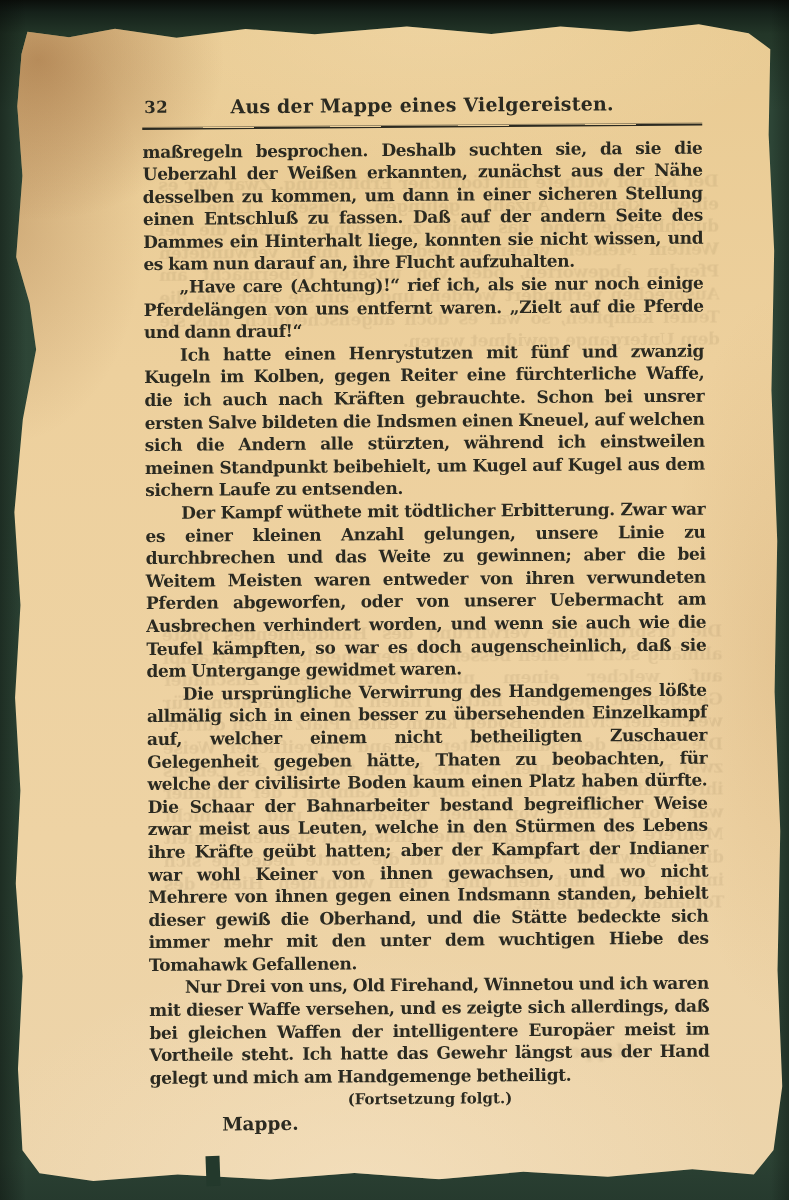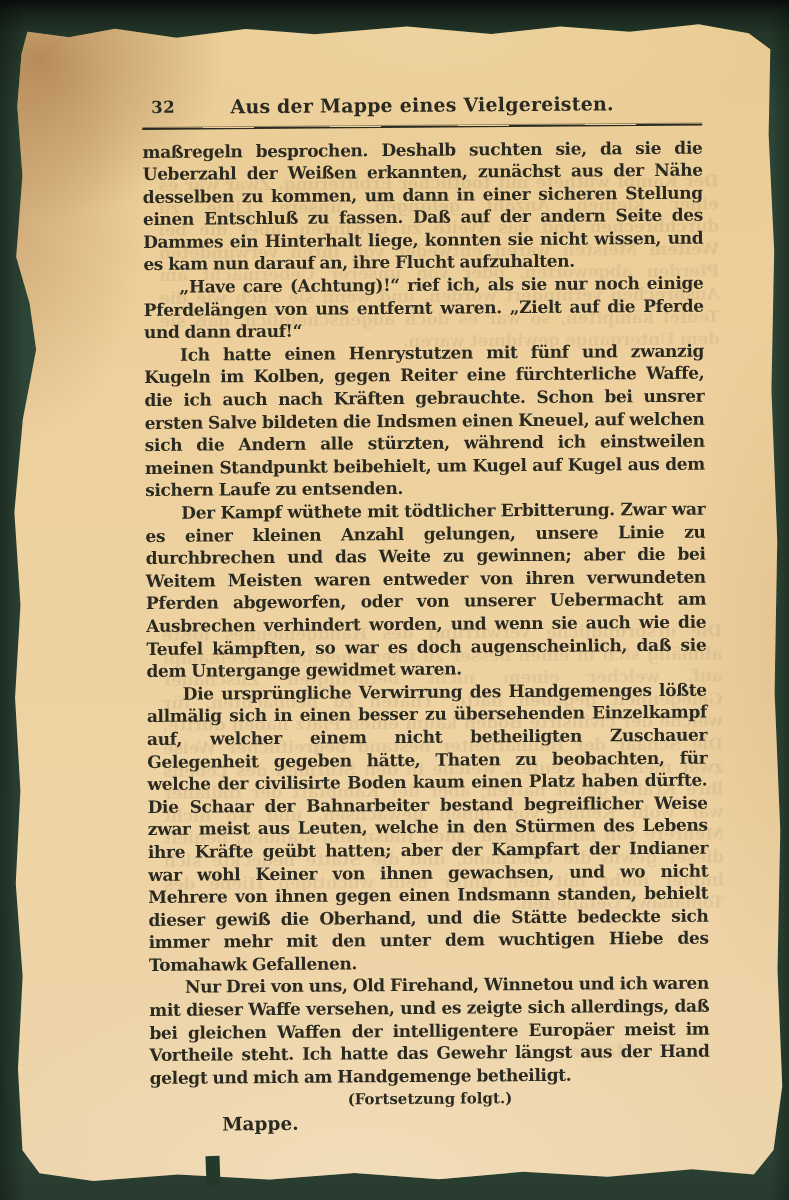--- a/index.html
+++ b/index.html
@@ -47,21 +47,21 @@
   }
 
   
   .content {
     position:absolute; left:0; top:0; width:768px; height:1160px;
     box-sizing:border-box; padding:72px 74px 0 134px;
     color:#2b2a21; z-index:2;
   }
   .page-header { position:relative; text-align:center; height:24px; }
   .page-number {
-    position:absolute; left:9px; top:2px;
+    position:absolute; left:2px; top:2px;
     font-size:16.5px; font-weight:bold; letter-spacing:0.5px;
   }
   .header-title { font-size:19px; font-weight:bold; letter-spacing:0.2px; }
   .header-rule {
     margin-top:7px; height:2.5px;
     background:
       linear-gradient(180deg, rgba(43,42,33,0.45) 0 1px, rgba(43,42,33,0) 1px 1.4px,
                       #2b2a21 1.4px 100%);
   }
 

